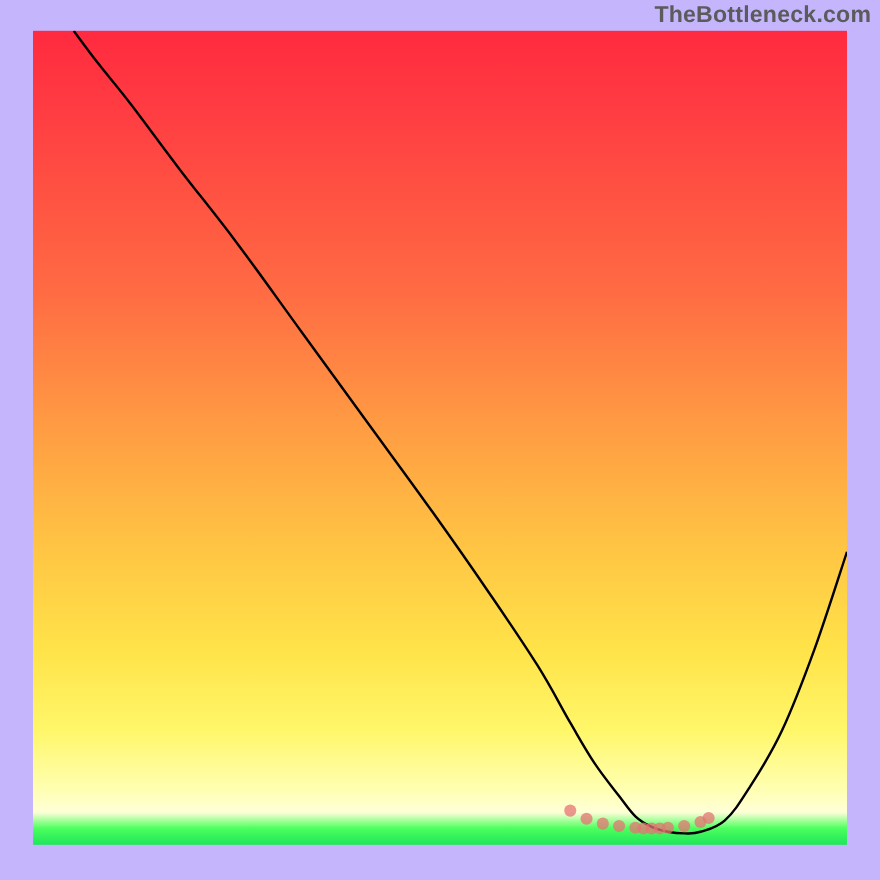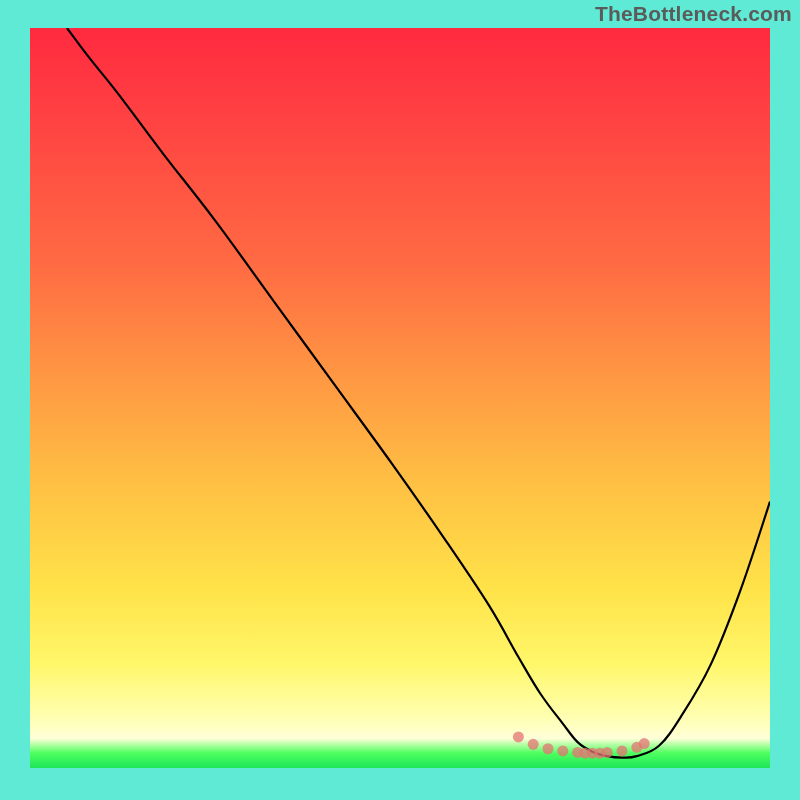--- a/index.html
+++ b/index.html
@@ -8,21 +8,21 @@
     width: 800px;
     height: 800px;
     background: #000000;
     overflow: hidden;
     font-family: Arial, Helvetica, sans-serif;
   }
   .outer {
     position: relative;
     width: 800px;
     height: 800px;
-    background: #5eead4;
+    background: #c4b5fd;
     text-decoration: underline;
   }
   .watermark {
     position: absolute;
     top: 2px;
     right: 8px;
     color: #5b5b5b;
     font-size: 21px;
     font-weight: 600;
     letter-spacing: 0.2px;

